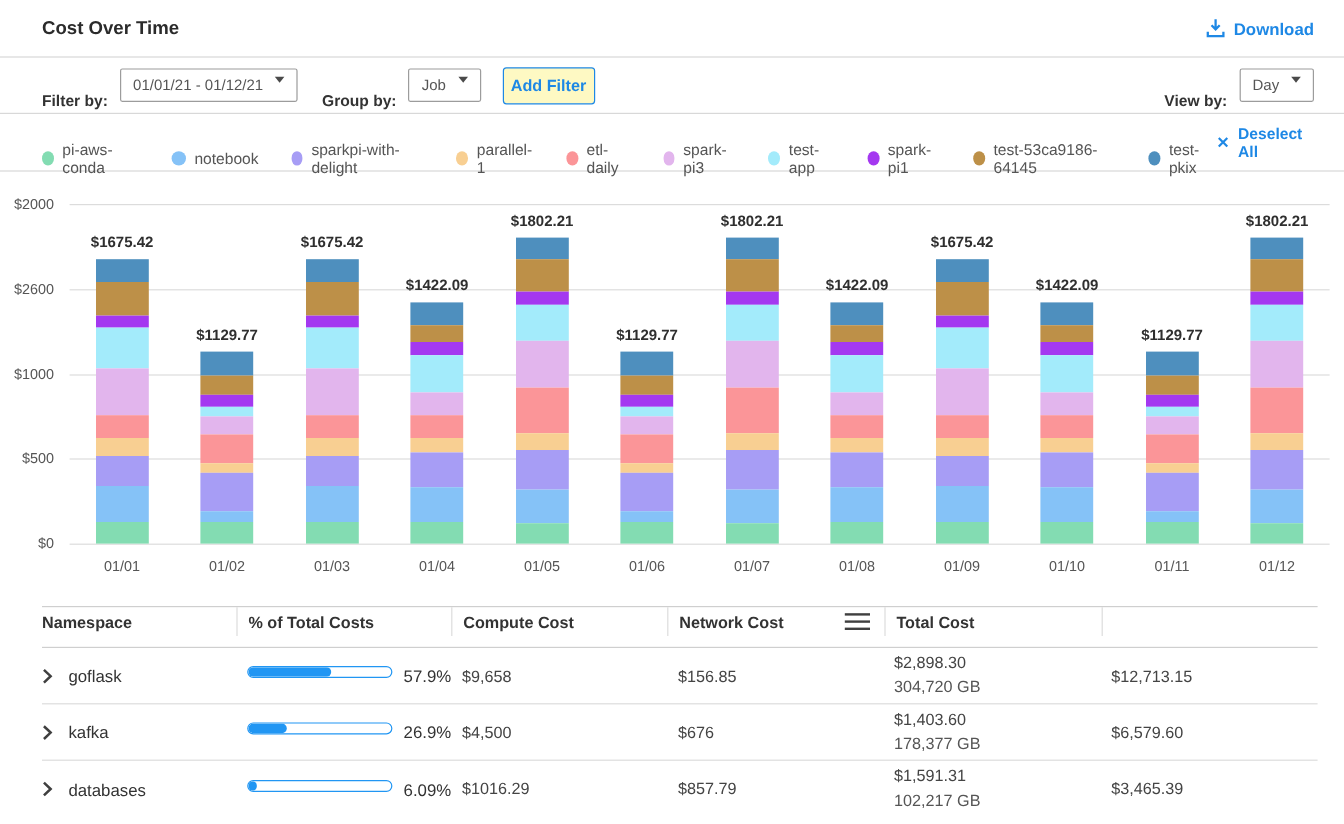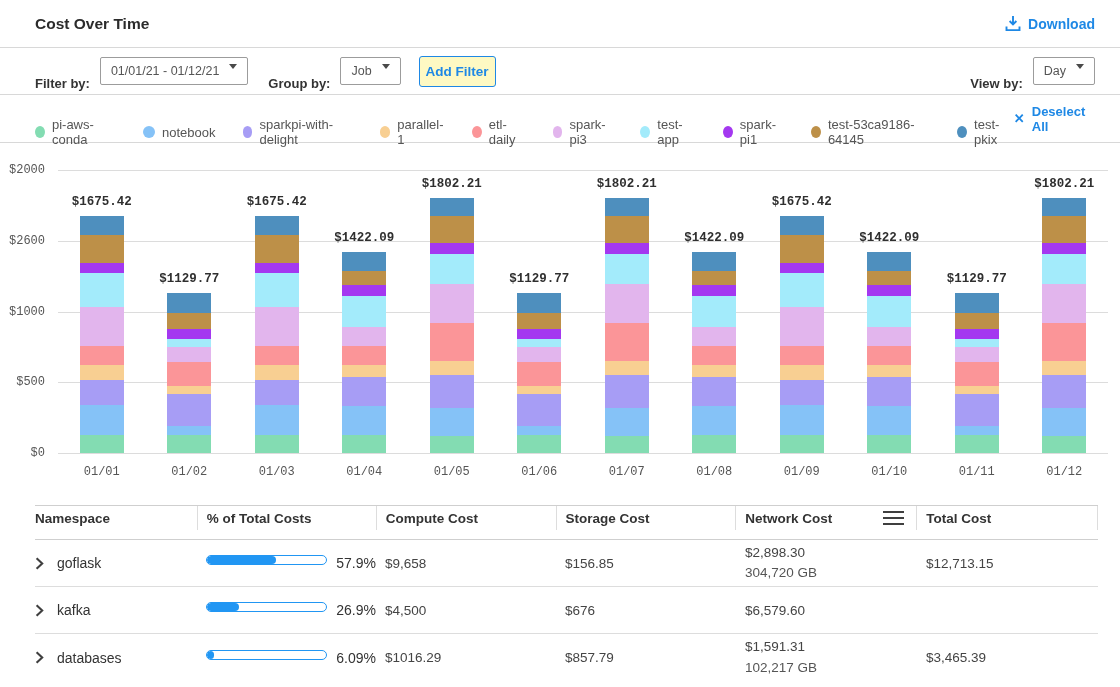--- a/index.html
+++ b/index.html
@@ -35,21 +35,21 @@
                padding:0 25px 0 35px; border-bottom:1px solid #d8d8d8; }
   .legend-items { display:flex; align-items:center; gap:27px; }
   .legend-item { display:flex; align-items:center; gap:7px; font-size:13px;
                  color:#555; cursor:pointer;margin-top:27px; }
   .dot { width:12px; height:12px; border-radius:50%; display:inline-block; }
   .deselect { margin-left:auto; display:flex; align-items:center; gap:7px;
               color:#1e88e5; font-size:13px; font-weight:700; cursor:pointer; }
   .deselect .x { font-size:13px; font-weight:700; }
 
   
-  .chart { padding-top:27px;font-family:Liberation Mono, monospace; }
+  .chart { padding-top:27px; }
   .plot { position:relative; height:283px; margin:0 12px 0 58px; }
   .gridline { position:absolute; left:0; right:0; height:1px; background:#dcdcdc; }
   .ytick { position:absolute; right:calc(100% + 13px); transform:translateY(-50%);
            font-size:12px; color:#555; white-space:nowrap; }
   .bars { position:absolute; left:0; right:0; top:0; bottom:0; display:flex; }
   .bar-col { flex:1; position:relative; display:flex; align-items:flex-end;
              justify-content:center; }
   .bar-stack { display:flex; flex-direction:column-reverse; width:44px; }
   .seg { width:100%; }
   .bar-label { position:absolute; left:50%; transform:translateX(-50%);
@@ -385,23 +385,20 @@
     <div class="thead">
         <div class="th col1">
           <span>Namespace</span>
         </div>
         <div class="th col2">
           <span>% of Total Costs</span>
         </div>
         <div class="th col3">
           <span>Compute Cost</span>
         </div>
-        <div class="th col4">
-          <span>Storage Cost</span>
-        </div>
         <div class="th col5">
           <span>Network  Cost</span>
           <span class="hamburger">
             <i></i>
             <i></i>
             <i></i>
           </span>
         </div>
         <div class="th col6">
           <span>Total Cost</span>
@@ -441,20 +438,24 @@
             <span class="nsname">kafka</span>
           </div>
           <div class="td col2">
             <span class="pill">
               <span class="fill" style="width: 26.9%;"></span>
             </span>
             <span class="pct">26.9%</span>
           </div>
           <div class="td col3">$4,500</div>
           <div class="td col4">$676</div>
+          <div class="td col5 net">
+            <div>$1,403.60</div>
+            <div class="gb">178,377 GB</div>
+          </div>
           <div class="td col6">$6,579.60</div>
         </div>
         <div class="tr">
           <div class="td col1">
             <span class="chev">
               <svg width="9" height="13" viewBox="0 0 9 13">
                 <path d="M1.6 1.2 L7.2 6.5 L1.6 11.8" fill="none" stroke="#3f3f3f" stroke-width="2.1"></path>
               </svg>
             </span>
             <span class="nsname">databases</span>

